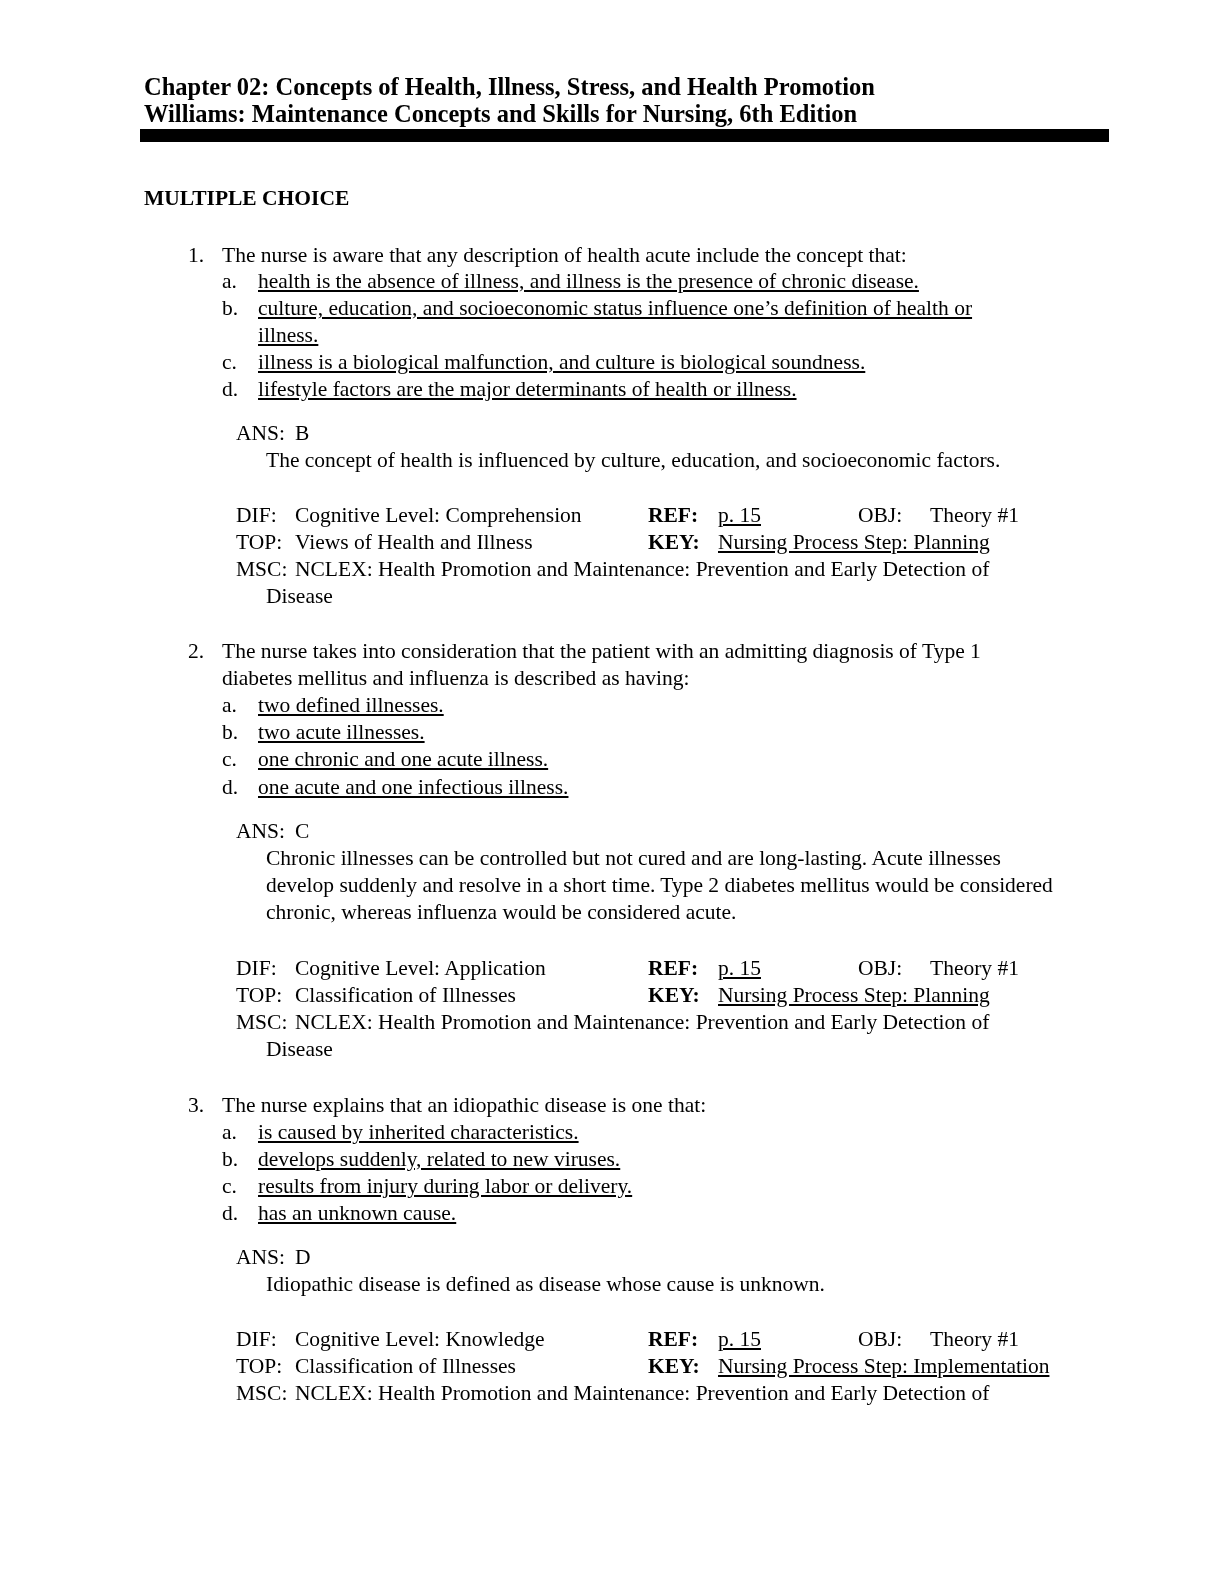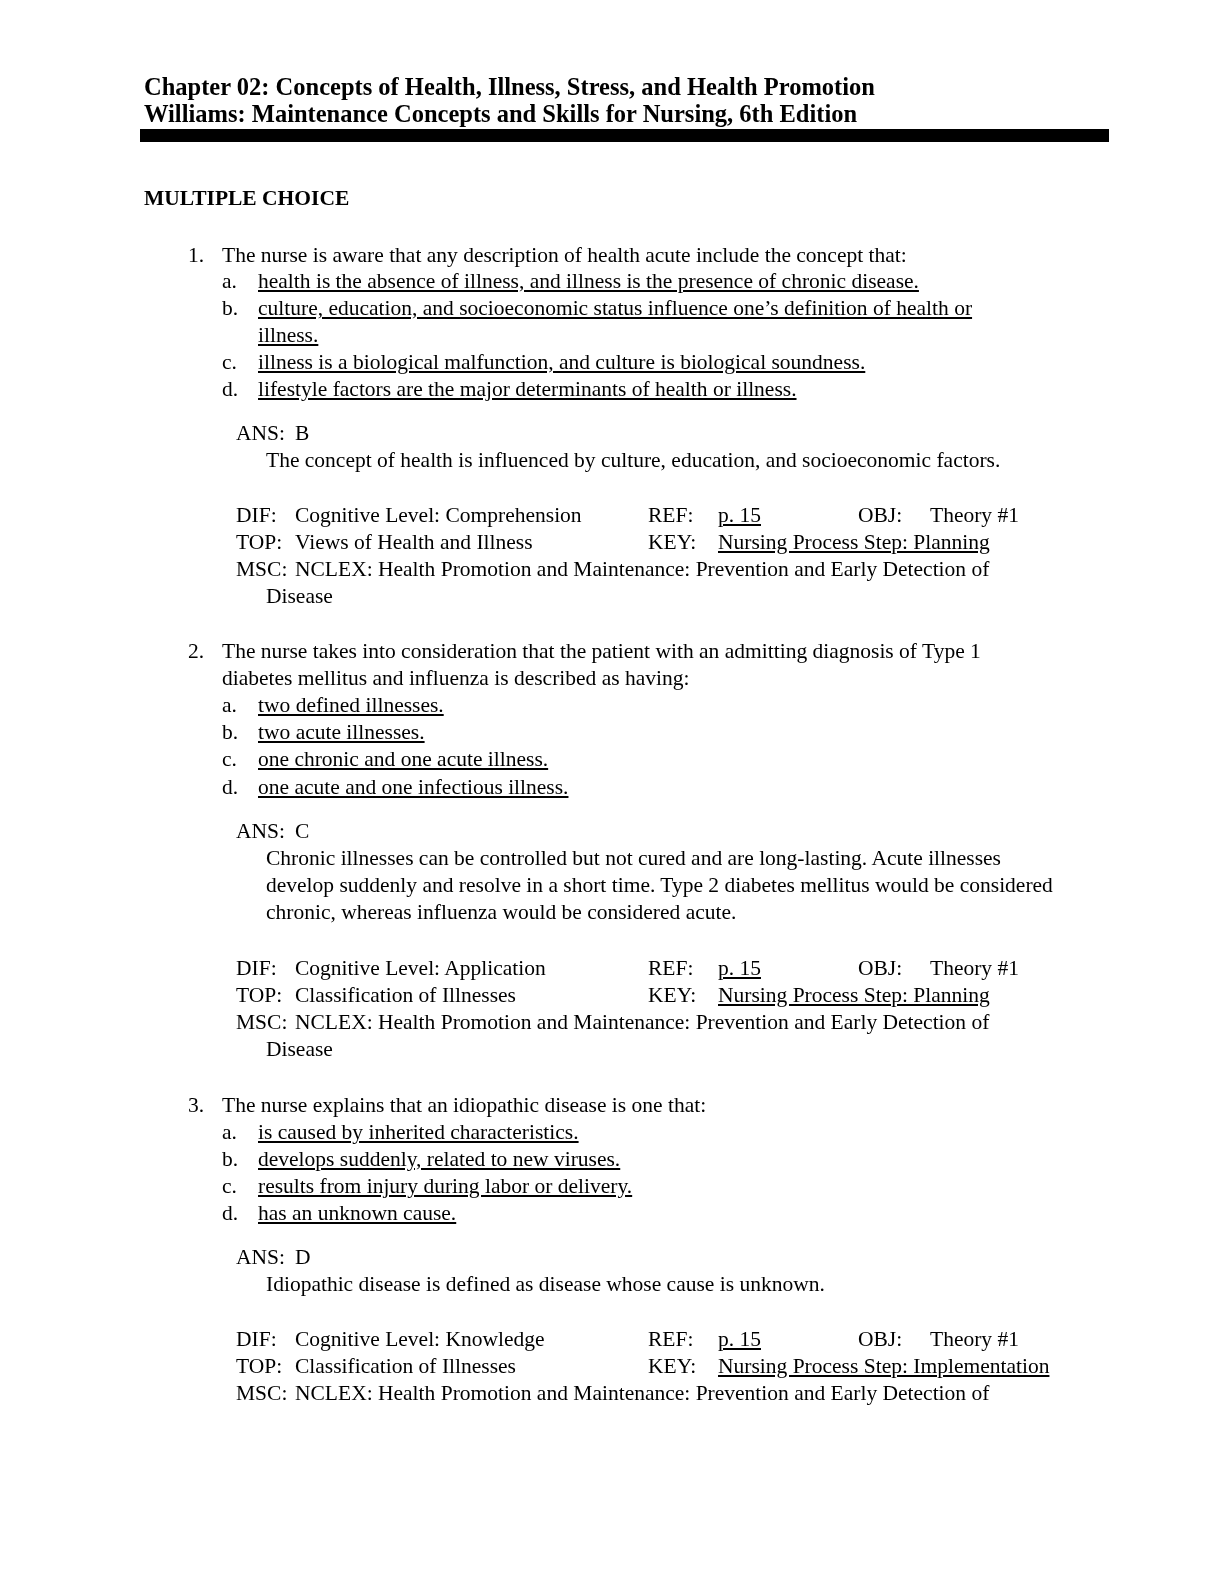--- a/index.html
+++ b/index.html
@@ -12,21 +12,21 @@
   .rule { position: absolute; left: 140px; top: 129px; width: 969px; height: 13px; background: #000; }
   .section { position: absolute; left: 144px; top: 185px; font-weight: bold; font-size: 21.5px; line-height: 27px; }
   .t { position: absolute; font-size: 21.5px; line-height: 27px; white-space: nowrap; }
   .num { left: 188px; }
   .q { left: 222px; }
   .optl { left: 222px; }
   .opt { left: 258px; text-decoration: underline; }
   .ind { left: 222px; margin-left: 44px; }
   .lbl1 { left: 236px; }
   .val1 { left: 295px; }
-  .lbl2 { left: 648px; }
+  .lbl2 { left: 648px; font-weight: bold; }
   .val2 { left: 718px; text-decoration: underline; }
   .lbl3 { left: 858px; }
   .val3 { left: 930px; }
 </style>
 </head>
 <body>
 
 <div class="page">
 
   <div class="hdr hdr1">Chapter 02: Concepts of Health, Illness, Stress, and Health Promotion</div>

